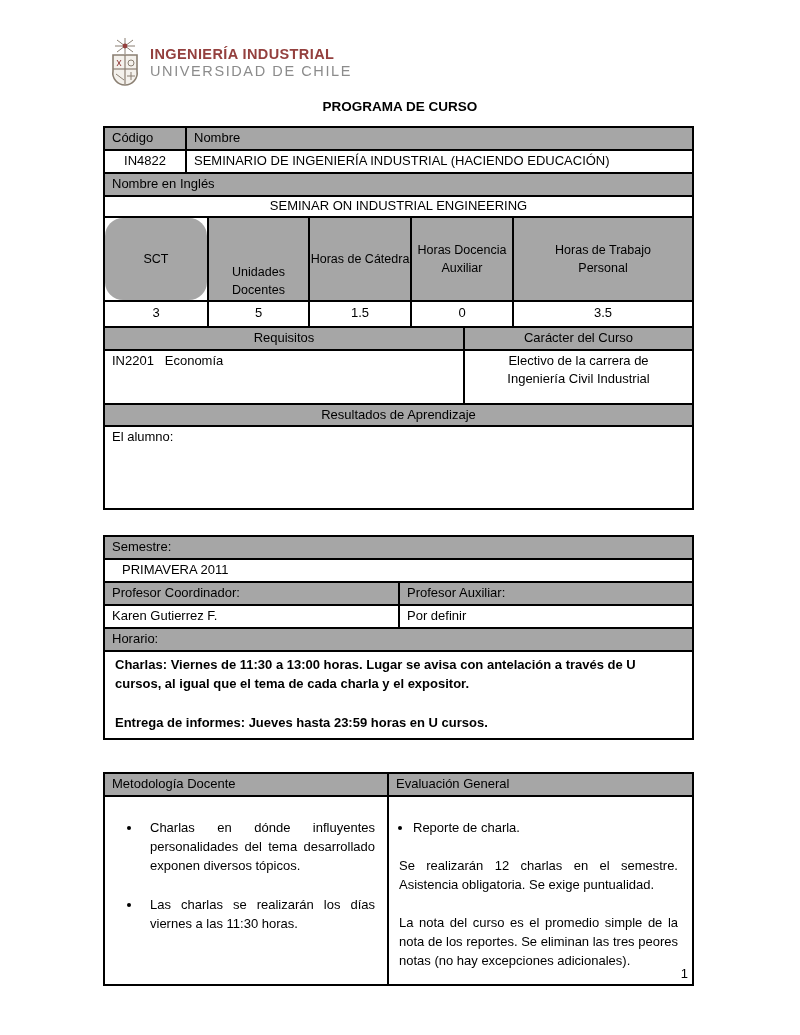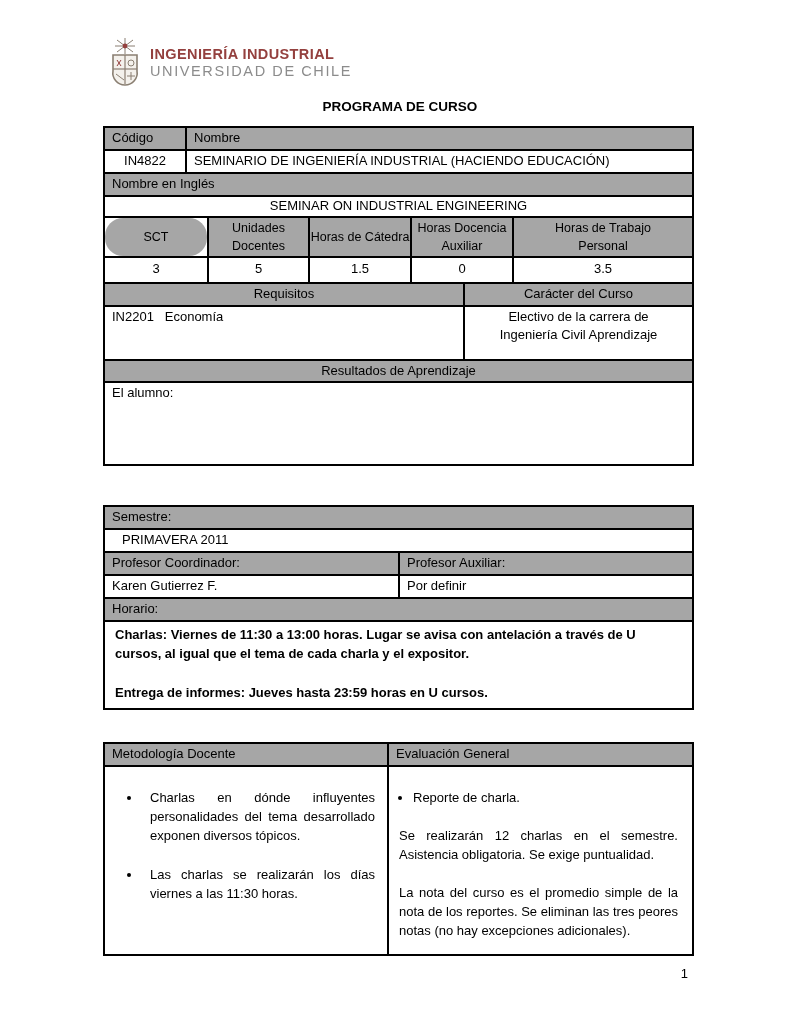--- a/index.html
+++ b/index.html
@@ -50,42 +50,42 @@
   .justify { text-align: justify; }
 
   
   .w-codigo { width: 80px; flex: none; }
   .col-sct { width: 102px; flex: none; border-radius: 18px; }
   .col-ud  { width: 101px; flex: none; }
   .col-hc  { width: 102px; flex: none; }
   .col-hda { width: 102px; flex: none; }
   .col-htp { flex: 1 1 auto; }
   .hdr2 { font-size: 12.5px; padding: 1px 2px; }
-  .wrap-narrow-70  { display: inline-block; max-width: 70px; }
+  .wrap-narrow-70  { display: inline-block; max-width: 70px; margin-top: 44px; }
   .wrap-narrow-95  { display: inline-block; max-width: 98px; }
   .wrap-narrow-105 { display: inline-block; max-width: 108px; }
   .nowrap { white-space: nowrap; }
   .w-req { width: 358px; flex: none; }
   .h21 { min-height: 21px; }
   .h20 { min-height: 20px; }
   .h16 { min-height: 16px; }
   .h16 .tcell { padding-top: 0; padding-bottom: 0; text-align: center; }
   .h33 { min-height: 33px; }
   .h26 { min-height: 26px; }
   .h54 { min-height: 54px; }
   .h83 { min-height: 83px; }
   .pre { white-space: pre-wrap; }
   .caracter-inner { max-width: 172px; margin: 0 auto; }
 
   
   .res-list { margin: 1px 0 0 0; padding-left: 50px; }
   .res-list li { margin-bottom: 1px; }
 
   
-  .tbl2 { margin-top: 39px; }
+  .tbl2 { margin-top: 25px; }
   .w-half { width: 293px; flex: none; }
   .indent15 { padding-left: 17px; }
   .horario-cell { padding: 4px 10px 6px 10px; min-height: 78px; font-weight: bold; }
   .horario-cell p + p { margin-top: 20px; }
 
   
   .tbl3 { margin-top: 32px; }
   .w-met { width: 282px; flex: none; }
   .met-cell { padding: 22px 12px 14px 12px; min-height: 181px; }
   .met-list { margin: 0; padding-left: 25px; }
@@ -171,21 +171,21 @@
       <div class="tcell vc col-hda">0</div>
       <div class="tcell vc col-htp">3.5</div>
     </div>
     <div class="trow h21">
       <div class="tcell th c w-req">Requisitos</div>
       <div class="tcell th c">Carácter del Curso</div>
     </div>
     <div class="trow h54">
       <div class="tcell pre w-req">IN2201   Economía</div>
       <div class="tcell c">
-          <div class="caracter-inner">Electivo de la carrera de Ingeniería Civil Aprendizaje</div>
+          <div class="caracter-inner">Electivo de la carrera de Ingeniería Civil Industrial</div>
         </div>
     </div>
     <div class="trow h21">
       <div class="tcell th c">Resultados de Aprendizaje</div>
     </div>
     <div class="trow h83">
       <div class="tcell">
         <div>El alumno:</div>
       </div>
     </div>

